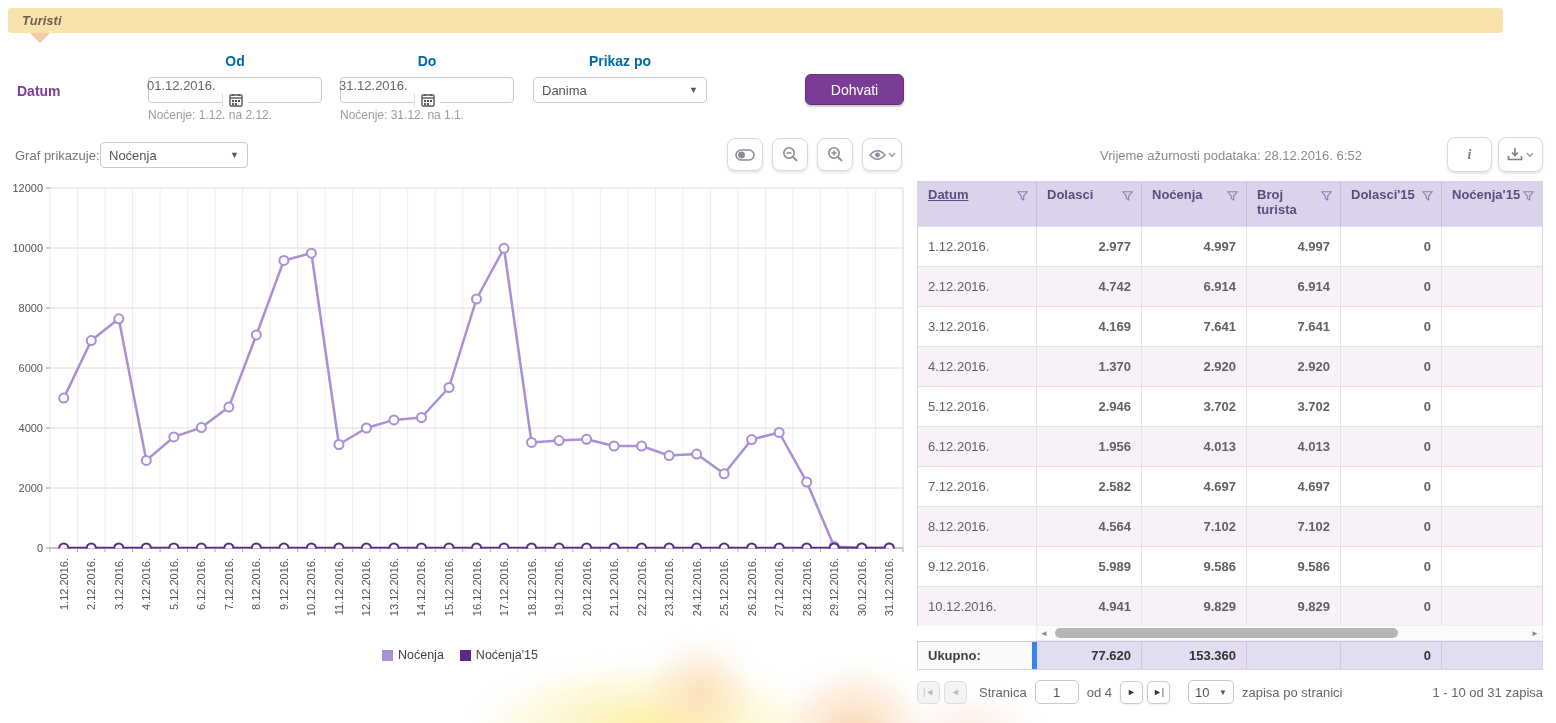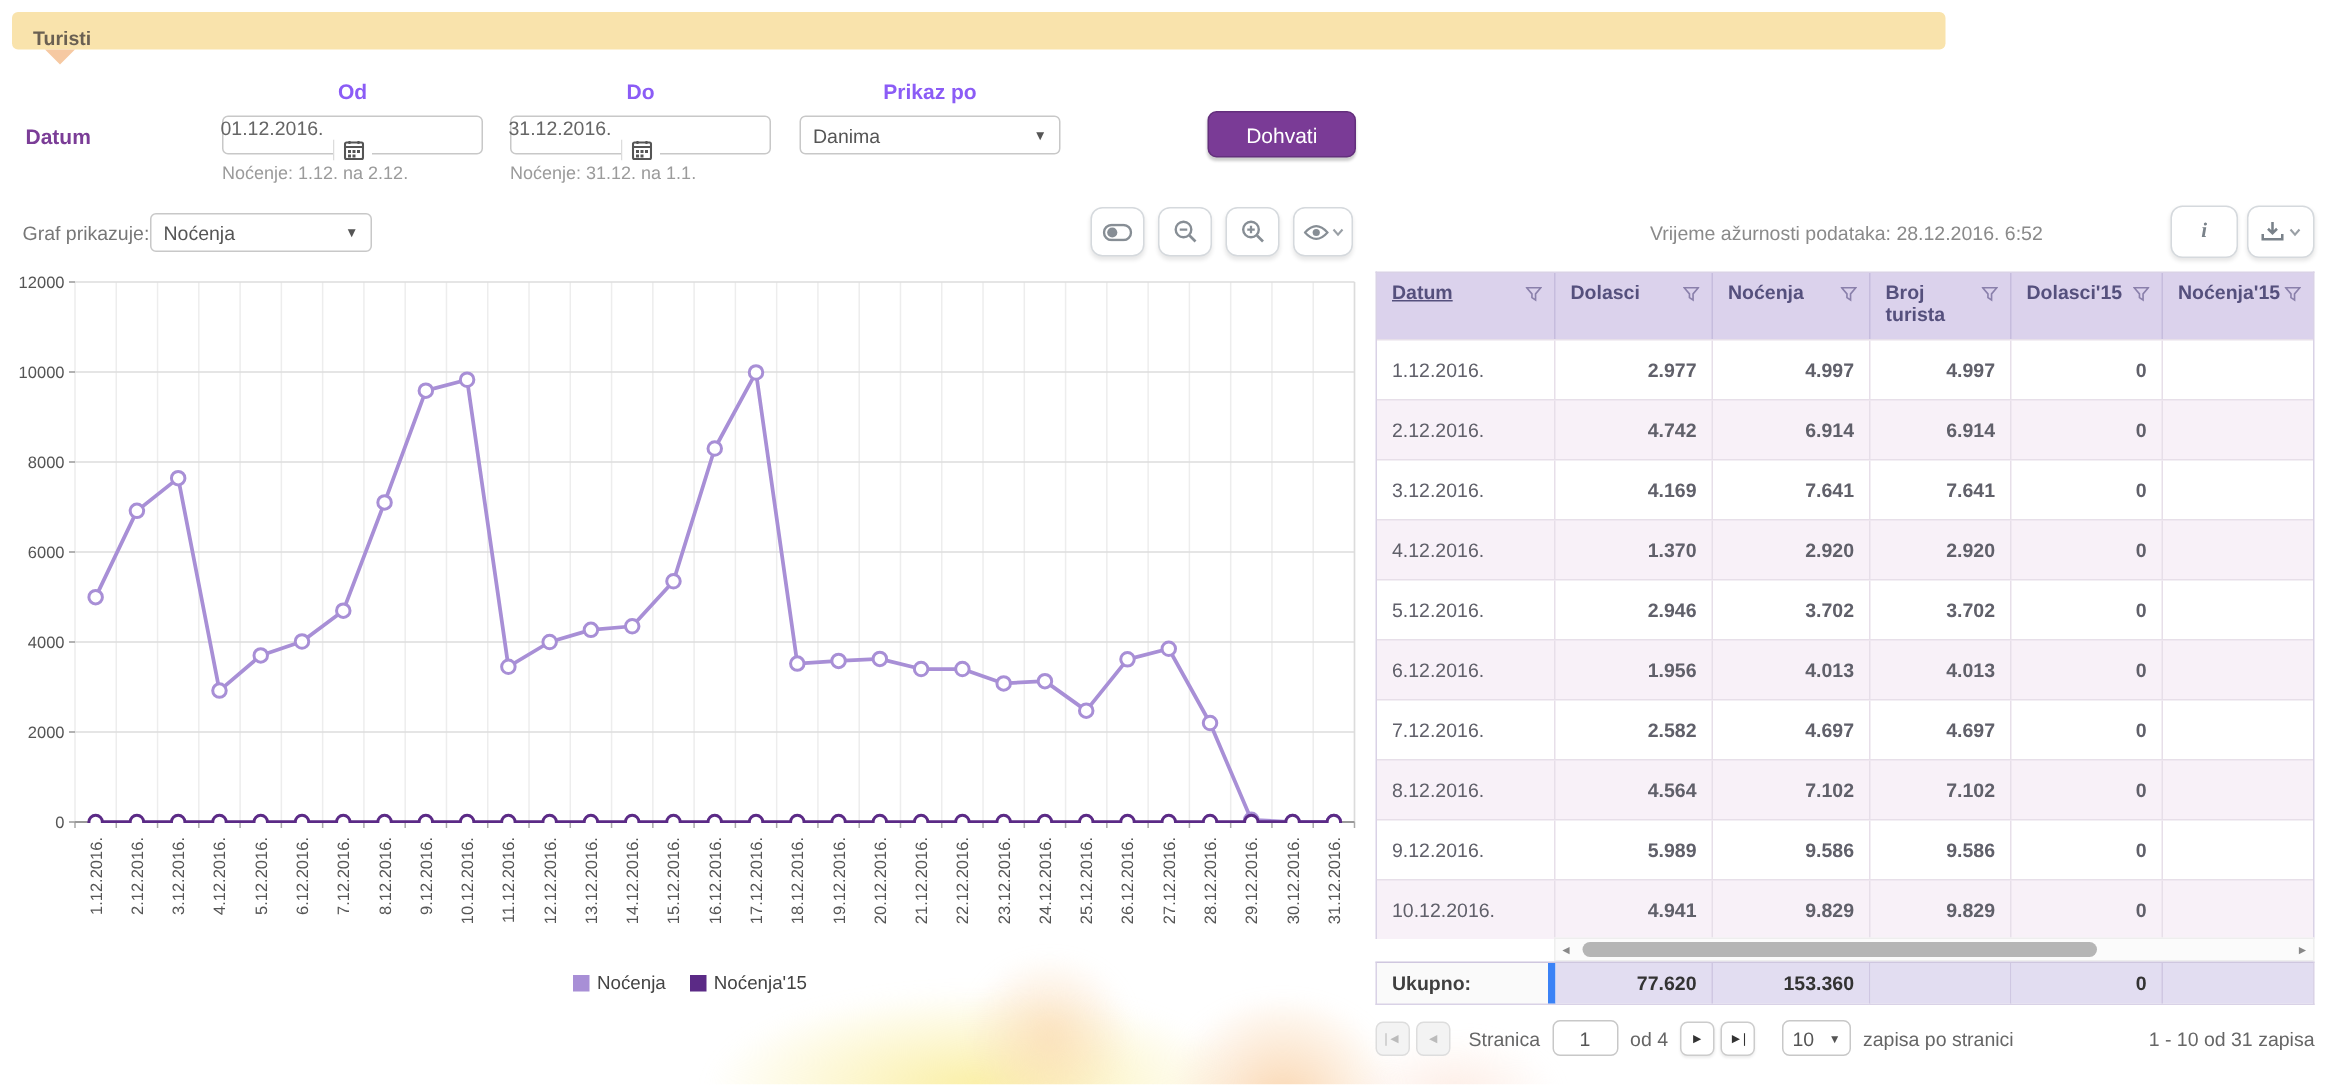--- a/index.html
+++ b/index.html
@@ -14,30 +14,30 @@
   .decor-peach1 { left:770px; top:668px; width:170px; height:140px;
     background:radial-gradient(circle at center, rgba(249,205,158,0.85), rgba(249,205,158,0) 70%); }
   .decor-peach2 { left:640px; top:640px; width:120px; height:100px;
     background:radial-gradient(circle at center, rgba(250,215,175,0.7), rgba(250,215,175,0) 70%); }
   .decor-pink { left:900px; top:690px; width:140px; height:80px;
     background:radial-gradient(ellipse at center, rgba(252,224,210,0.6), rgba(252,224,210,0) 70%); }
 
   .layer { position:absolute; inset:0; z-index:1; }
 
   
-  .header-bar { position:absolute; left:8px; top:8px; width:1289px; height:25px;
-    background:#f9e3ac; border-radius:4px; display:flex; align-items:flex-end; padding-left:14px;
-    font-size:13px; font-weight:bold; color:#6a6052; }
+  .header-bar { position:absolute; left:8px; top:8px; width:1495px; height:25px;
+    background:#f9e3ac; border-radius:4px; display:flex; align-items:center; padding-left:14px;
+    font-size:13px; font-weight:bold; color:#6a6052;font-style:italic; }
   .header-arrow { position:absolute; left:30px; top:33px; width:0; height:0;
     border-left:10px solid transparent; border-right:10px solid transparent;
     border-top:10px solid #f6c9a2; }
 
   
   .plabel { color:#7b3d97; font-weight:bold; font-size:14px; }
-  .flabel { position:absolute; text-align:center; color:#8b5cf6; font-weight:bold; font-size:14px; }
+  .flabel { position:absolute; text-align:center; color:#0369a1; font-weight:bold; font-size:14px; }
   .datum-label { position:absolute; left:17px; top:83px; }
   .txtinput { position:absolute; height:26px; border:1px solid #c8c8c8; border-radius:4px;
     background:#fff; display:flex; align-items:center;flex-direction:column; }
   .txtinput input { flex:1; border:none; outline:none; font-size:13px; color:#666;
     padding:0 6px; font-family:"Liberation Sans", sans-serif; background:transparent; min-width:0; }
   .cal-btn { width:26px; height:24px; border-left:1px solid #dcdcdc; display:flex;
     align-items:center; justify-content:center; cursor:pointer; background:#fff; border-radius:0 4px 4px 0; }
   .hint { position:absolute; font-size:12px; color:#9b9b9b; }
   .fselect { position:absolute; height:26px; border:1px solid #c8c8c8; border-radius:4px;
     background:#fff; display:flex; align-items:center; justify-content:space-between;

